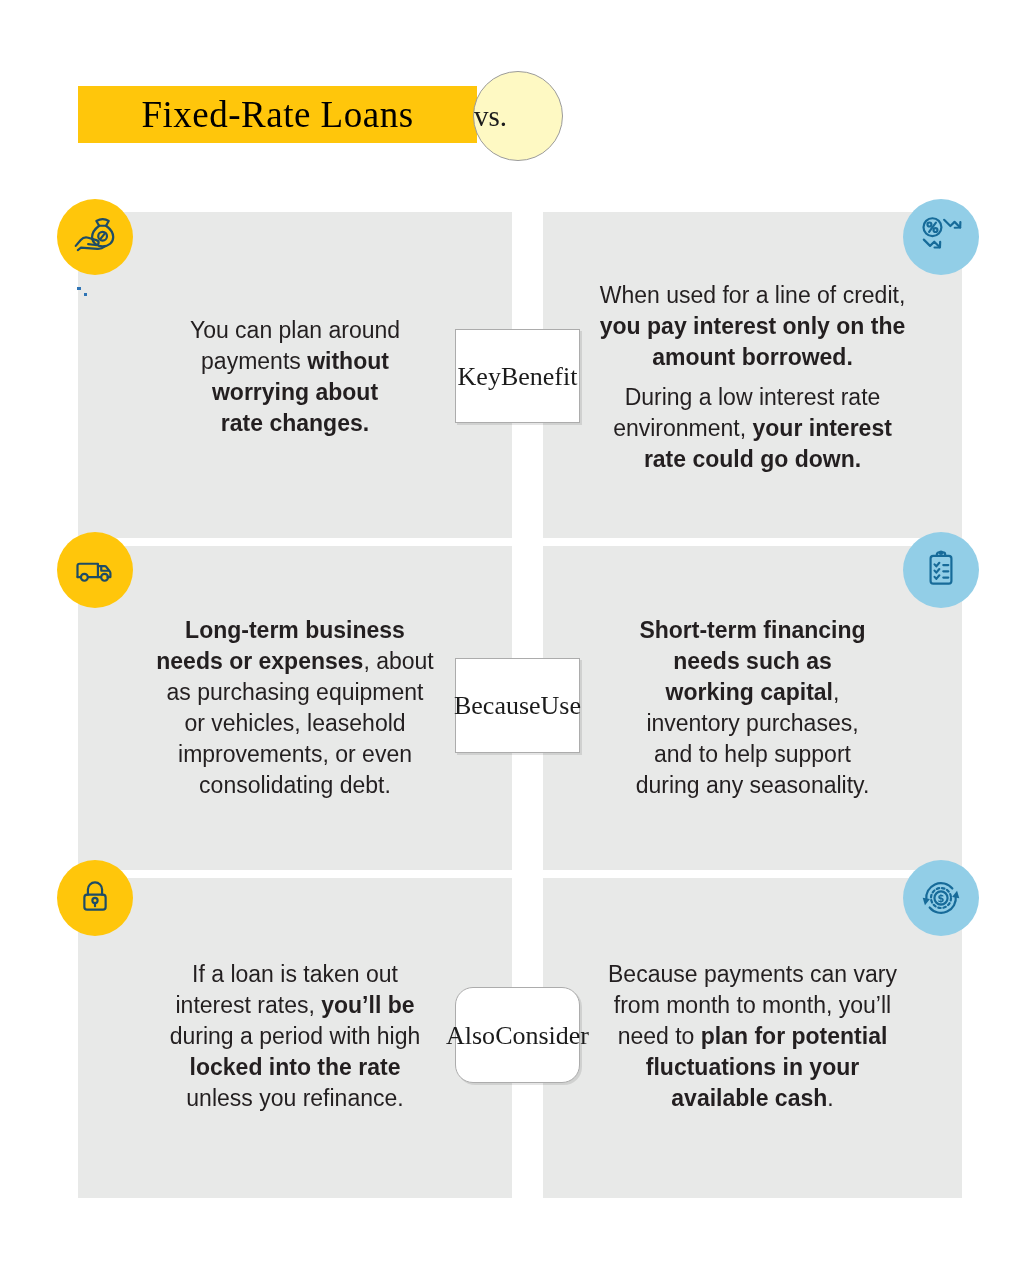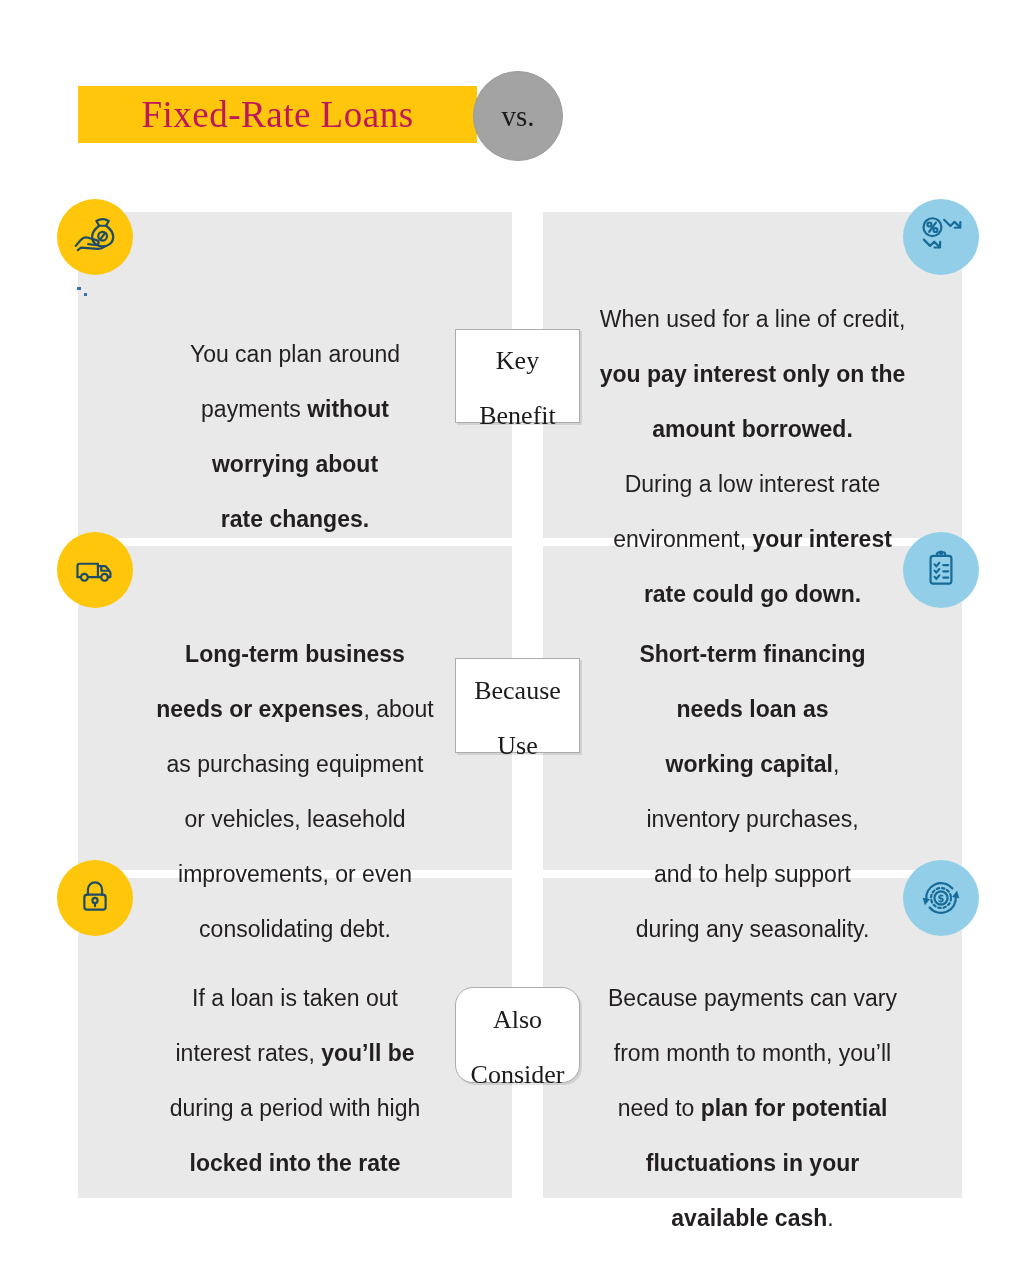--- a/index.html
+++ b/index.html
@@ -1,25 +1,25 @@
 <!DOCTYPE html>
 <html><head>
 <meta charset="utf-8">
 <style>
   html,body{margin:0;padding:0;background:#ffffff;}
   .page{position:relative;width:1025px;height:1281px;background:#ffffff;overflow:hidden;
         font-family:"Liberation Sans",sans-serif;color:#231f20;}
 
   
   .hbar{position:absolute;top:86px;height:57px;display:flex;align-items:center;justify-content:center;
-        font-family:"Liberation Serif",serif;font-size:37px;color:#be185d;letter-spacing:.5px;}
+        font-family:"Liberation Serif",serif;font-size:37px;color:#000000;letter-spacing:.5px;}
   .hbar.yellow{left:78px;width:399px;background:#ffc60b;}
   .hbar.blue{left:558px;width:404px;background:#a5d7ea;}
   .vs-circle{position:absolute;left:473px;top:71px;width:88px;height:88px;border-radius:50%;
-        background:#a3a3a3;border:1.5px solid #9b9b9b;display:flex;align-items:center;justify-content:center;
+        background:#fef9c3;border:1.5px solid #9b9b9b;display:flex;align-items:center;
         font-family:"Liberation Serif",serif;font-size:29px;color:#1b1b1b;z-index:3;}
 
   
   .panel{position:absolute;background:#e8e9e8;}
   .panel.left{left:78px;width:434px;}
   .panel.right{left:543px;width:419px;}
   .r1 .panel{top:212px;height:326px;}
   .r2 .panel{top:546px;height:324px;}
   .r3 .panel{top:878px;height:320px;}
 
@@ -27,35 +27,35 @@
   .badge{position:absolute;width:76px;height:76px;border-radius:50%;display:flex;align-items:center;justify-content:center;z-index:2;}
   .badge.yellow{background:#ffc60b;left:57px;}
   .badge.blue{background:#92cee7;left:903px;}
   .r1 .badge{top:199px;}
   .r2 .badge{top:532px;}
   .r3 .badge{top:860px;}
   .badge svg{display:block;}
 
   
   .cbox{position:absolute;left:455px;width:125px;background:#ffffff;border:1.5px solid #acacac;
-        box-shadow:2px 2px 0 rgba(0,0,0,.10);display:flex;flex-direction:column;align-items:center;justify-content:center;
+        box-shadow:2px 2px 0 rgba(0,0,0,.10);display:flex;flex-direction:row;align-items:center;justify-content:center;
         font-family:"Liberation Serif",serif;font-size:26px;line-height:31px;color:#1b1b1b;z-index:2;box-sizing:border-box;}
   .r1 .cbox{top:329px;height:94px;}
   .r2 .cbox{top:658px;height:95px;}
   .r3 .cbox{top:987px;height:96px;border-radius:18px;}
 
   
   .tblock{position:absolute;text-align:center;font-size:23px;z-index:1;}
   .tblock.left{left:78px;width:434px;}
   .tblock.right{left:543px;width:419px;}
   .r1 .tblock.left{top:315px;}
   .r1 .tblock.right{top:280px;}
   .r2 .tblock{top:615px;}
   .r3 .tblock{top:959px;}
-  .line{line-height:31px;margin-top:24px;}
+  .line{line-height:31px;}
   .para + .para{margin-top:9px;}
   .b{font-weight:700;}
 
   
   .stray{position:absolute;background:#2e74b5;z-index:2;}
   .stray.m1{left:77px;top:287px;width:4px;height:3px;}
   .stray.m2{left:84px;top:293px;width:3px;height:3px;}
 </style>
 </head>
 <body>
@@ -164,21 +164,21 @@
           <div class="line"><span class="b">needs or expenses</span><span>, about</span></div>
           <div class="line"><span>as purchasing equipment</span></div>
           <div class="line"><span>or vehicles, leasehold</span></div>
           <div class="line"><span>improvements, or even</span></div>
           <div class="line"><span>consolidating debt.</span></div>
         </div>
       </div>
     <div class="tblock right">
         <div class="para">
           <div class="line"><span class="b">Short-term financing</span></div>
-          <div class="line"><span class="b">needs loan as</span></div>
+          <div class="line"><span class="b">needs such as</span></div>
           <div class="line"><span class="b">working capital</span><span>,</span></div>
           <div class="line"><span>inventory purchases,</span></div>
           <div class="line"><span>and to help support</span></div>
           <div class="line"><span>during any seasonality.</span></div>
         </div>
       </div>
   </div>
 
   <div class="r3">
     <div class="panel left"></div>
@@ -209,20 +209,21 @@
         <div class="line">Also</div>
         <div class="line">Consider</div>
       </div>
 
     <div class="tblock left">
         <div class="para">
           <div class="line"><span>If a loan is taken out</span></div>
           <div class="line"><span>interest rates, </span><span class="b">you’ll be</span></div>
           <div class="line"><span>during a period with high</span></div>
           <div class="line"><span class="b">locked into the rate</span></div>
+          <div class="line"><span>unless you refinance.</span></div>
         </div>
       </div>
     <div class="tblock right">
         <div class="para">
           <div class="line"><span>Because payments can vary</span></div>
           <div class="line"><span>from month to month, you’ll</span></div>
           <div class="line"><span>need to </span><span class="b">plan for potential</span></div>
           <div class="line"><span class="b">fluctuations in your</span></div>
           <div class="line"><span class="b">available cash</span><span>.</span></div>
         </div>

